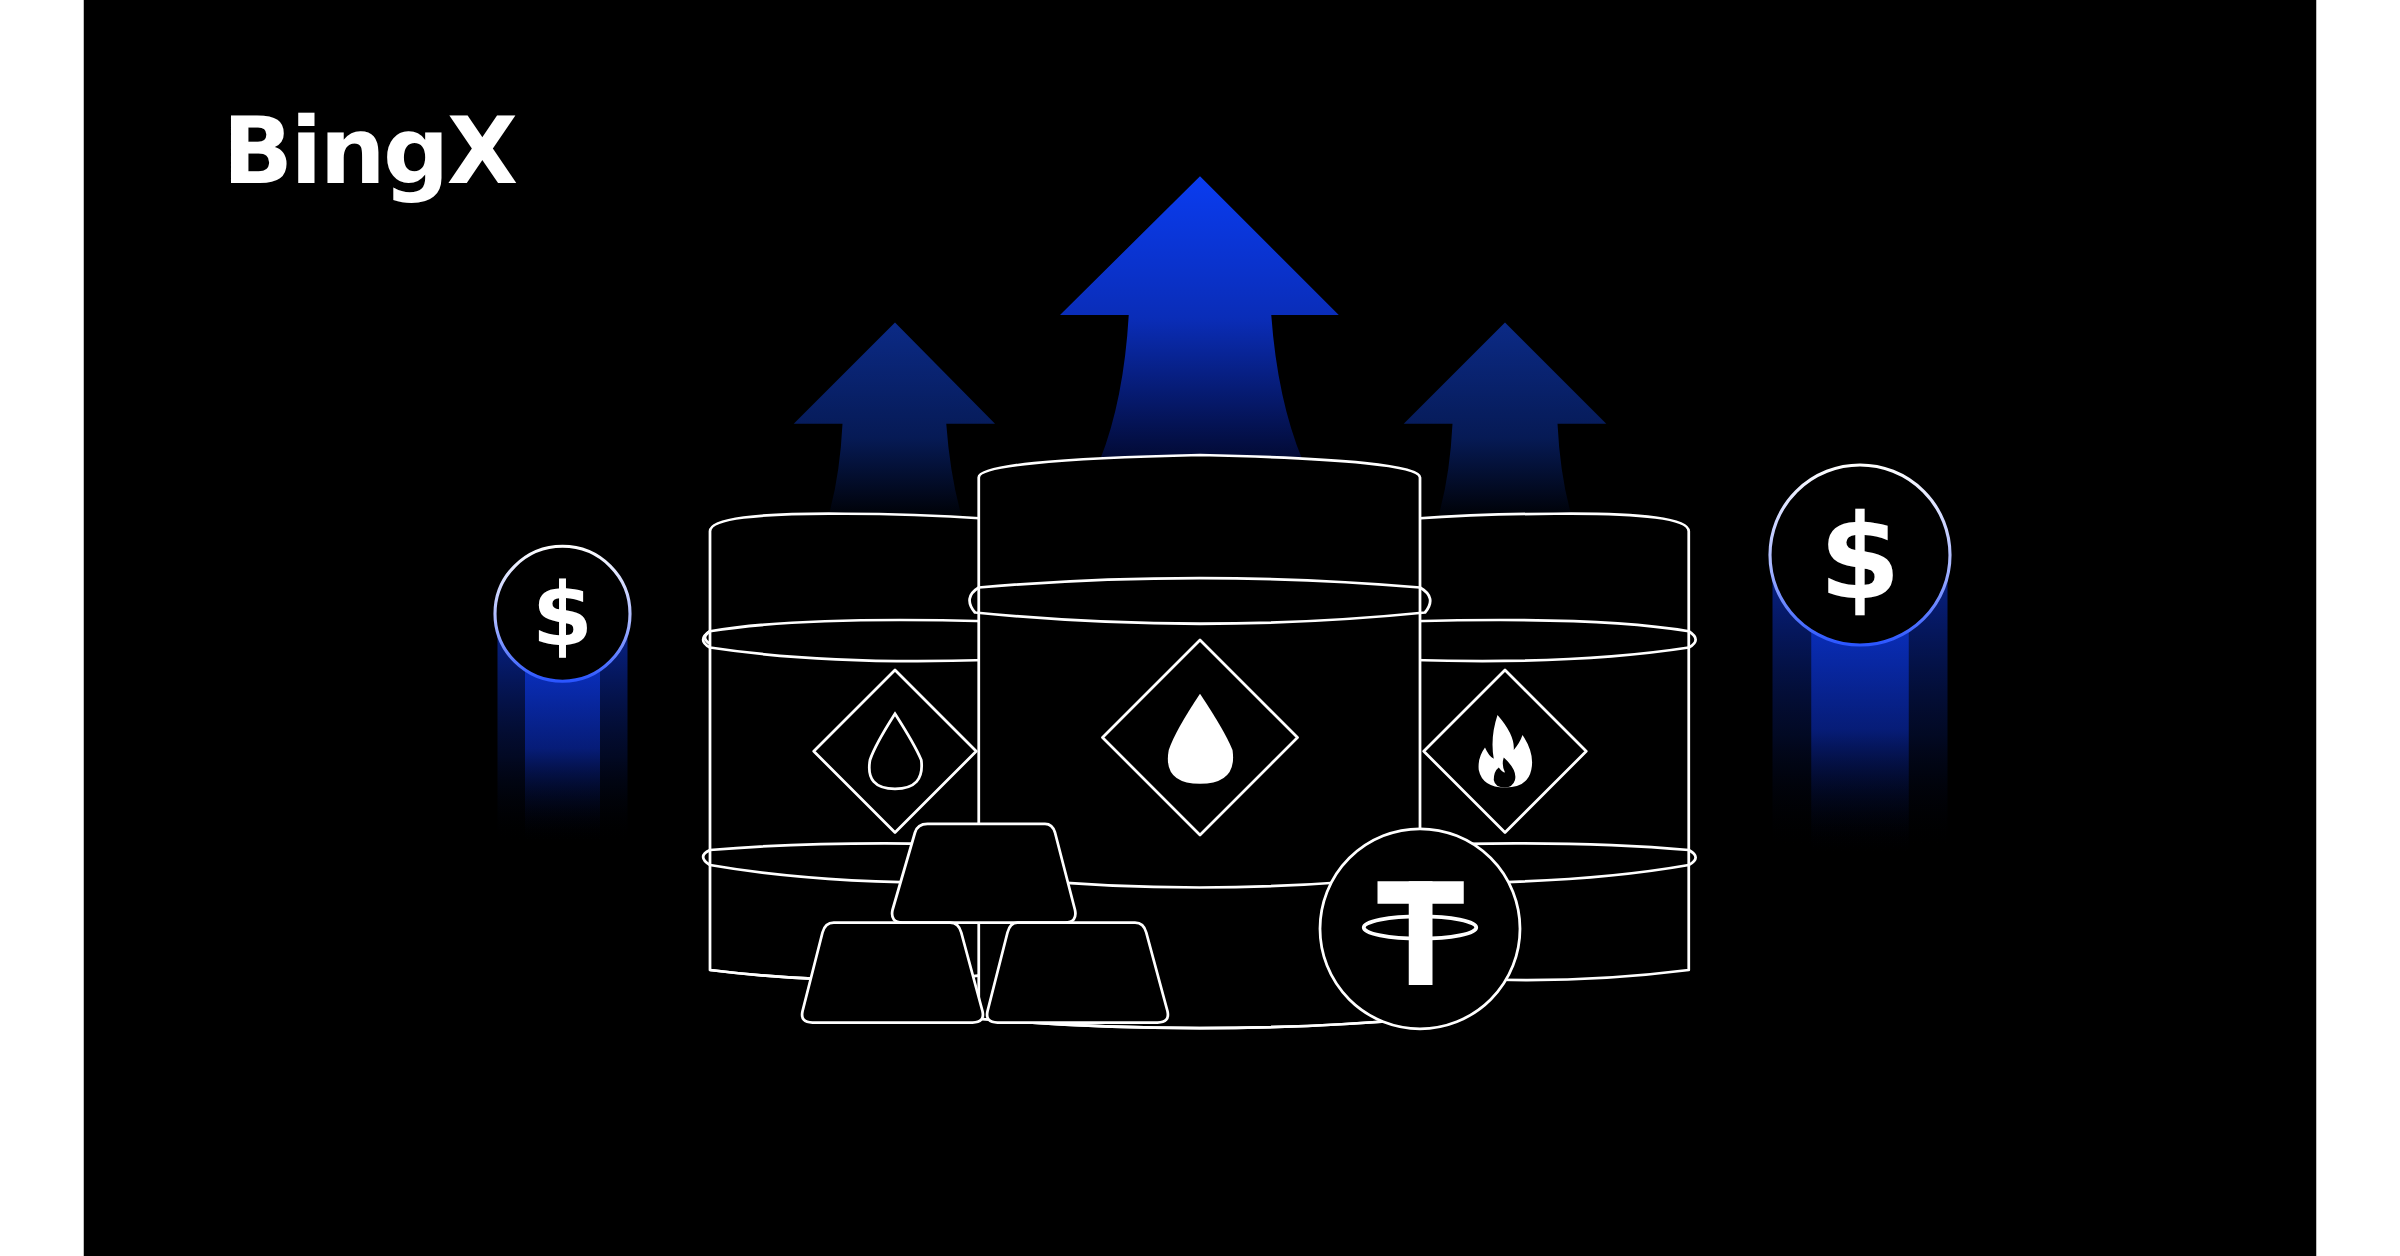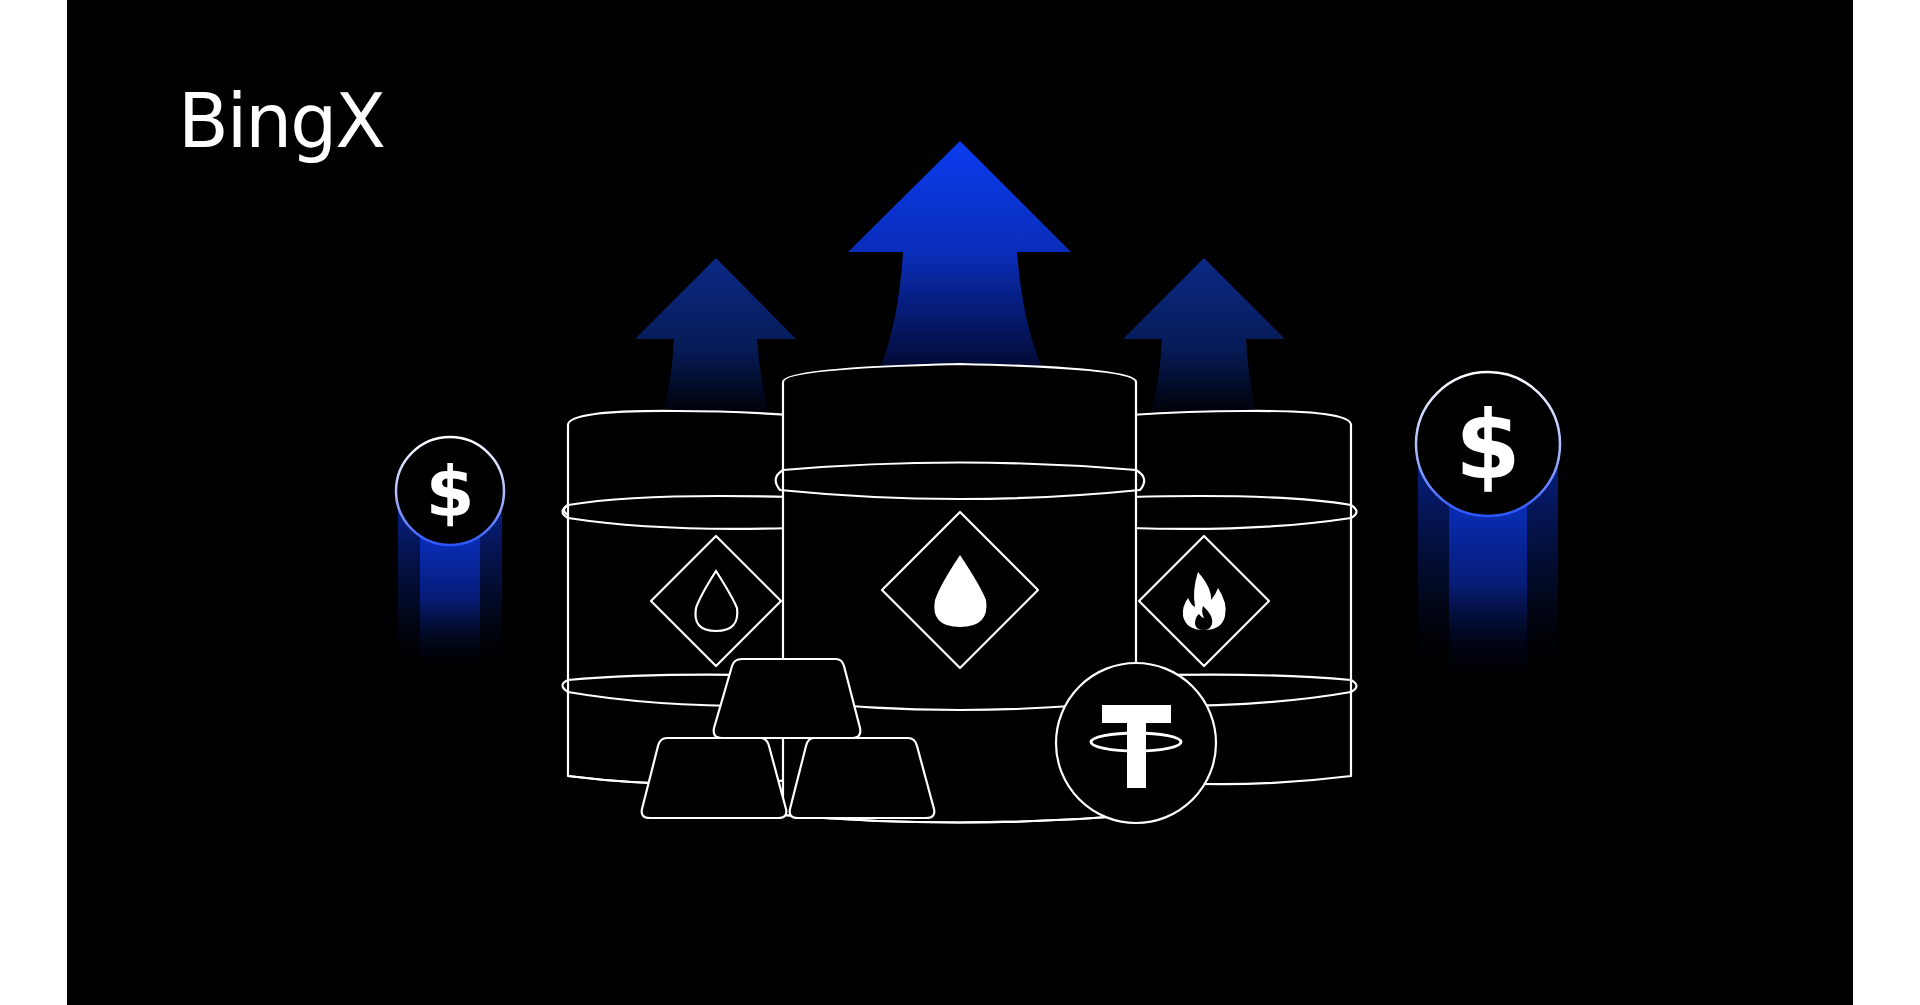--- a/index.html
+++ b/index.html
@@ -1,18 +1,18 @@
 <!DOCTYPE html>
 <html><head>
   <meta charset="utf-8">
   <style>
     html, body { margin: 0; padding: 0; background: #ffffff; }
     body { width: 1920px; height: 1005px; position: relative; overflow: hidden; font-family: "Liberation Sans", sans-serif; }
     .panel { position: absolute; left: 67px; top: 0; width: 1786px; height: 1005px; background: #000000; }
-    .logo { position: absolute; left: 178px; top: 84px; font-family: "DejaVu Sans", sans-serif; font-weight: normal; font-size: 74px; letter-spacing: -2px; color: #ffffff; line-height: 1; }
+    .logo { position: absolute; left: 178px; top: 84px; font-family: "DejaVu Sans", sans-serif; font-weight: bold; font-size: 74px; letter-spacing: -2px; color: #ffffff; line-height: 1; }
     .art { position: absolute; left: 0; top: 0; width: 1920px; height: 1005px; }
   </style>
 </head>
 <body>
 
 <div class="panel"></div>
 
 <svg class="art" viewBox="0 0 1920 1005" xmlns="http://www.w3.org/2000/svg">
   <defs>
     <linearGradient id="gCenter" x1="0" y1="0" x2="0" y2="1">

